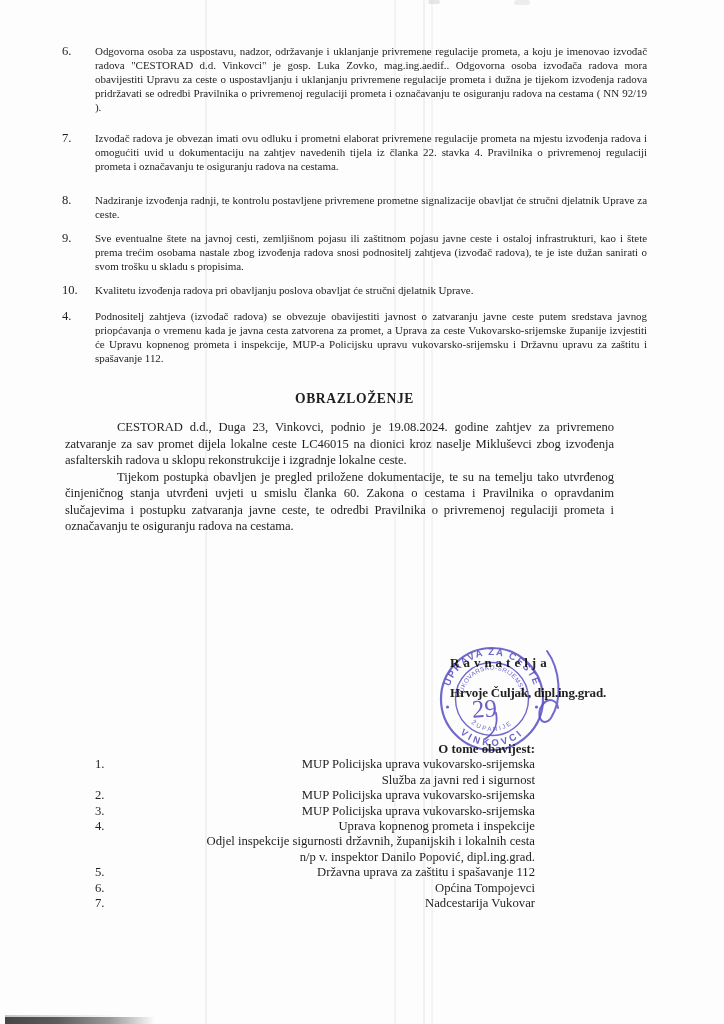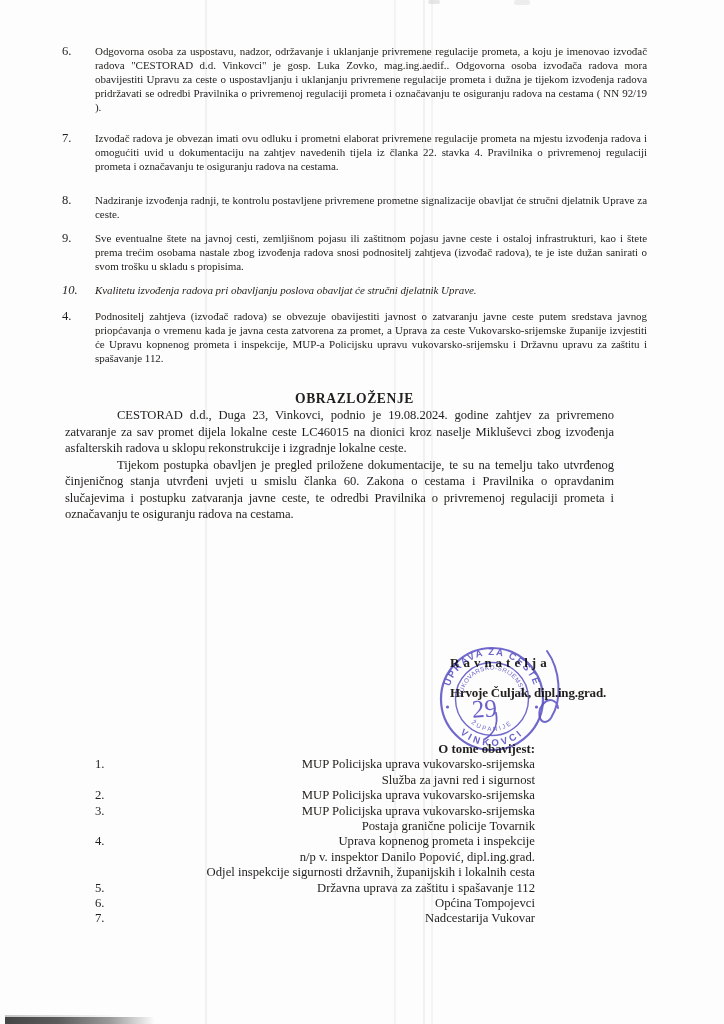--- a/index.html
+++ b/index.html
@@ -28,26 +28,26 @@
     background:linear-gradient(to right,#c6c6c6 0%,rgba(255,255,255,0) 100%);
     filter:blur(.6px);
   }
   
   .textcol{position:absolute;left:62px;top:44px;width:585px;}
   #items{list-style:none;margin:0;padding:0;}
   .item{position:relative;margin-left:33px;margin-bottom:0;}
   #items .item:nth-child(2){margin-top:17px;}
   #items .item:nth-child(3){margin-top:20px;}
   #items .item:nth-child(4){margin-top:10px;}
-  #items .item:nth-child(5){margin-top:10px;font-style:italic;}
+  #items .item:nth-child(5){margin-top:10px;}
   #items .item:nth-child(6){margin-top:12px;}
   .num{position:absolute;left:-33px;top:0;font-size:12.6px;}
   .itext{display:block;font-size:11px;line-height:14px;text-align:justify;letter-spacing:-0.05px;}
   .heading{
-    margin:26px 0 0 0;text-align:center;font-size:13.6px;font-weight:bold;
+    margin:26px 0 12px 0;text-align:center;font-size:13.6px;font-weight:bold;
     letter-spacing:.6px;
   }
   .para{
     margin:0 0 0 3px;width:549px;font-size:12.6px;line-height:16.5px;
     text-align:justify;text-indent:52px;letter-spacing:-0.05px;
   }
   
   .sig{position:absolute;left:450px;top:655px;width:185px;text-align:left;}
   .sig-title{font-weight:bold;font-size:13px;letter-spacing:4px;}
   .sig-name{font-weight:bold;font-size:13px;margin-top:14px;letter-spacing:-0.2px;}
@@ -150,27 +150,26 @@
     <div id="dist-items">
         <div class="dist-item">
           <div class="dist-line"><span class="dnum">1.</span><span>MUP Policijska uprava vukovarsko-srijemska</span></div>
           <div class="dist-line"><span>Služba za javni red i sigurnost</span></div>
         </div>
         <div class="dist-item">
           <div class="dist-line"><span class="dnum">2.</span><span>MUP Policijska uprava vukovarsko-srijemska</span></div>
         </div>
         <div class="dist-item">
           <div class="dist-line"><span class="dnum">3.</span><span>MUP Policijska uprava vukovarsko-srijemska</span></div>
-          <div class="dist-line"><span>Postaja granične policije Tovarnik</span></div>
         </div>
         <div class="dist-item">
           <div class="dist-line"><span class="dnum">4.</span></div>
           <div class="dist-line"><span>Uprava kopnenog prometa i inspekcije</span></div>
+          <div class="dist-line"><span>Odjel inspekcije sigurnosti državnih, županijskih i lokalnih cesta</span></div>
           <div class="dist-line"><span>n/p v. inspektor Danilo Popović, dipl.ing.grad.</span></div>
-          <div class="dist-line"><span>Odjel inspekcije sigurnosti državnih, županijskih i lokalnih cesta</span></div>
         </div>
         <div class="dist-item">
           <div class="dist-line"><span class="dnum">5.</span><span>Državna uprava za zaštitu i spašavanje 112</span></div>
         </div>
         <div class="dist-item">
           <div class="dist-line"><span class="dnum">6.</span><span>Općina Tompojevci</span></div>
         </div>
         <div class="dist-item">
           <div class="dist-line"><span class="dnum">7.</span><span>Nadcestarija Vukovar</span></div>
         </div>

